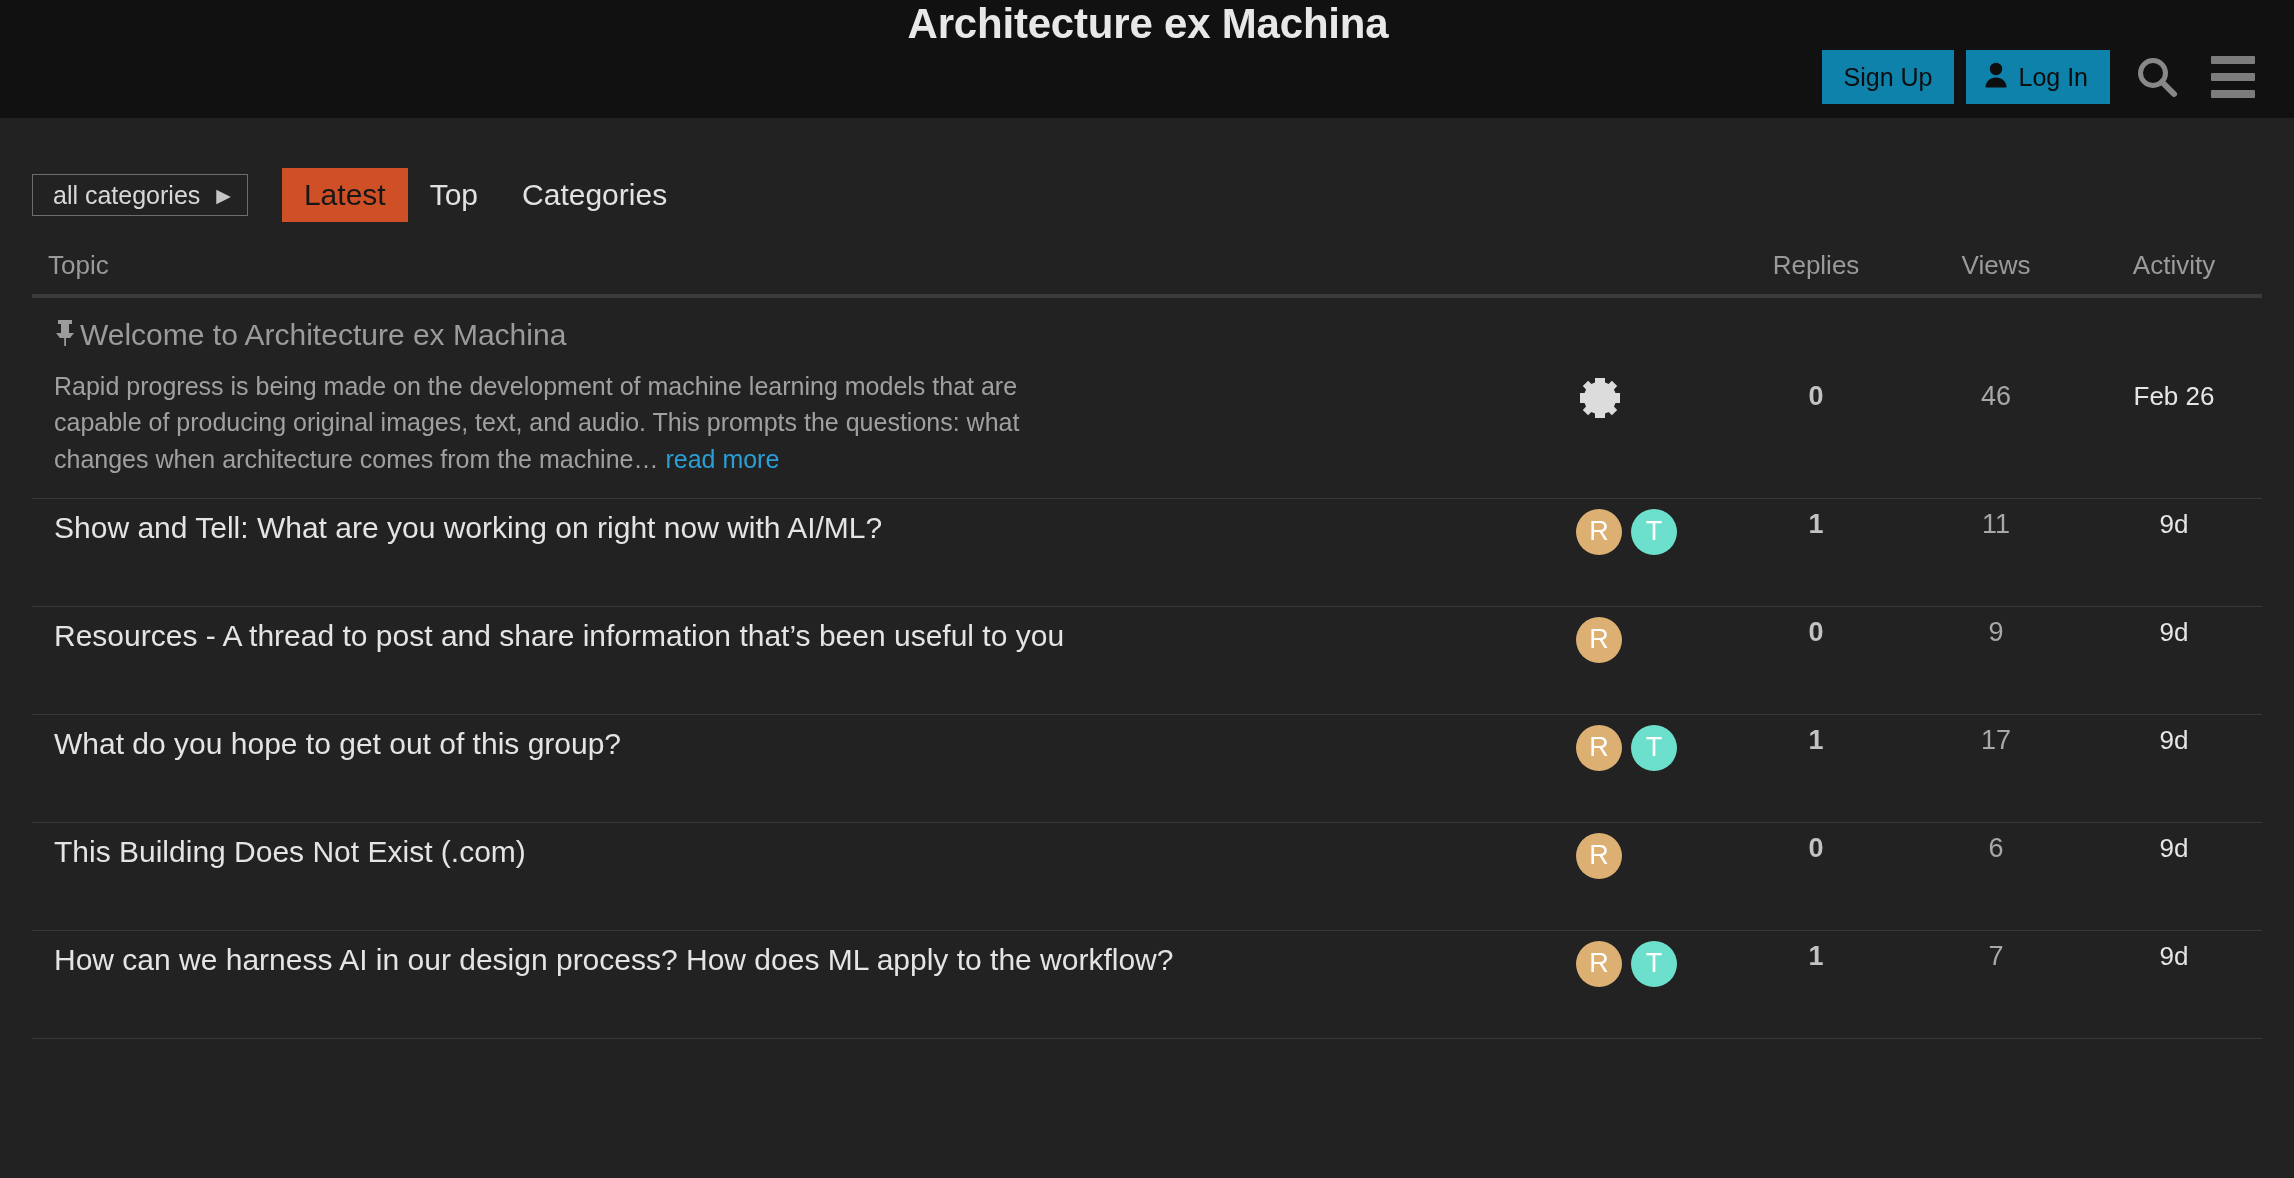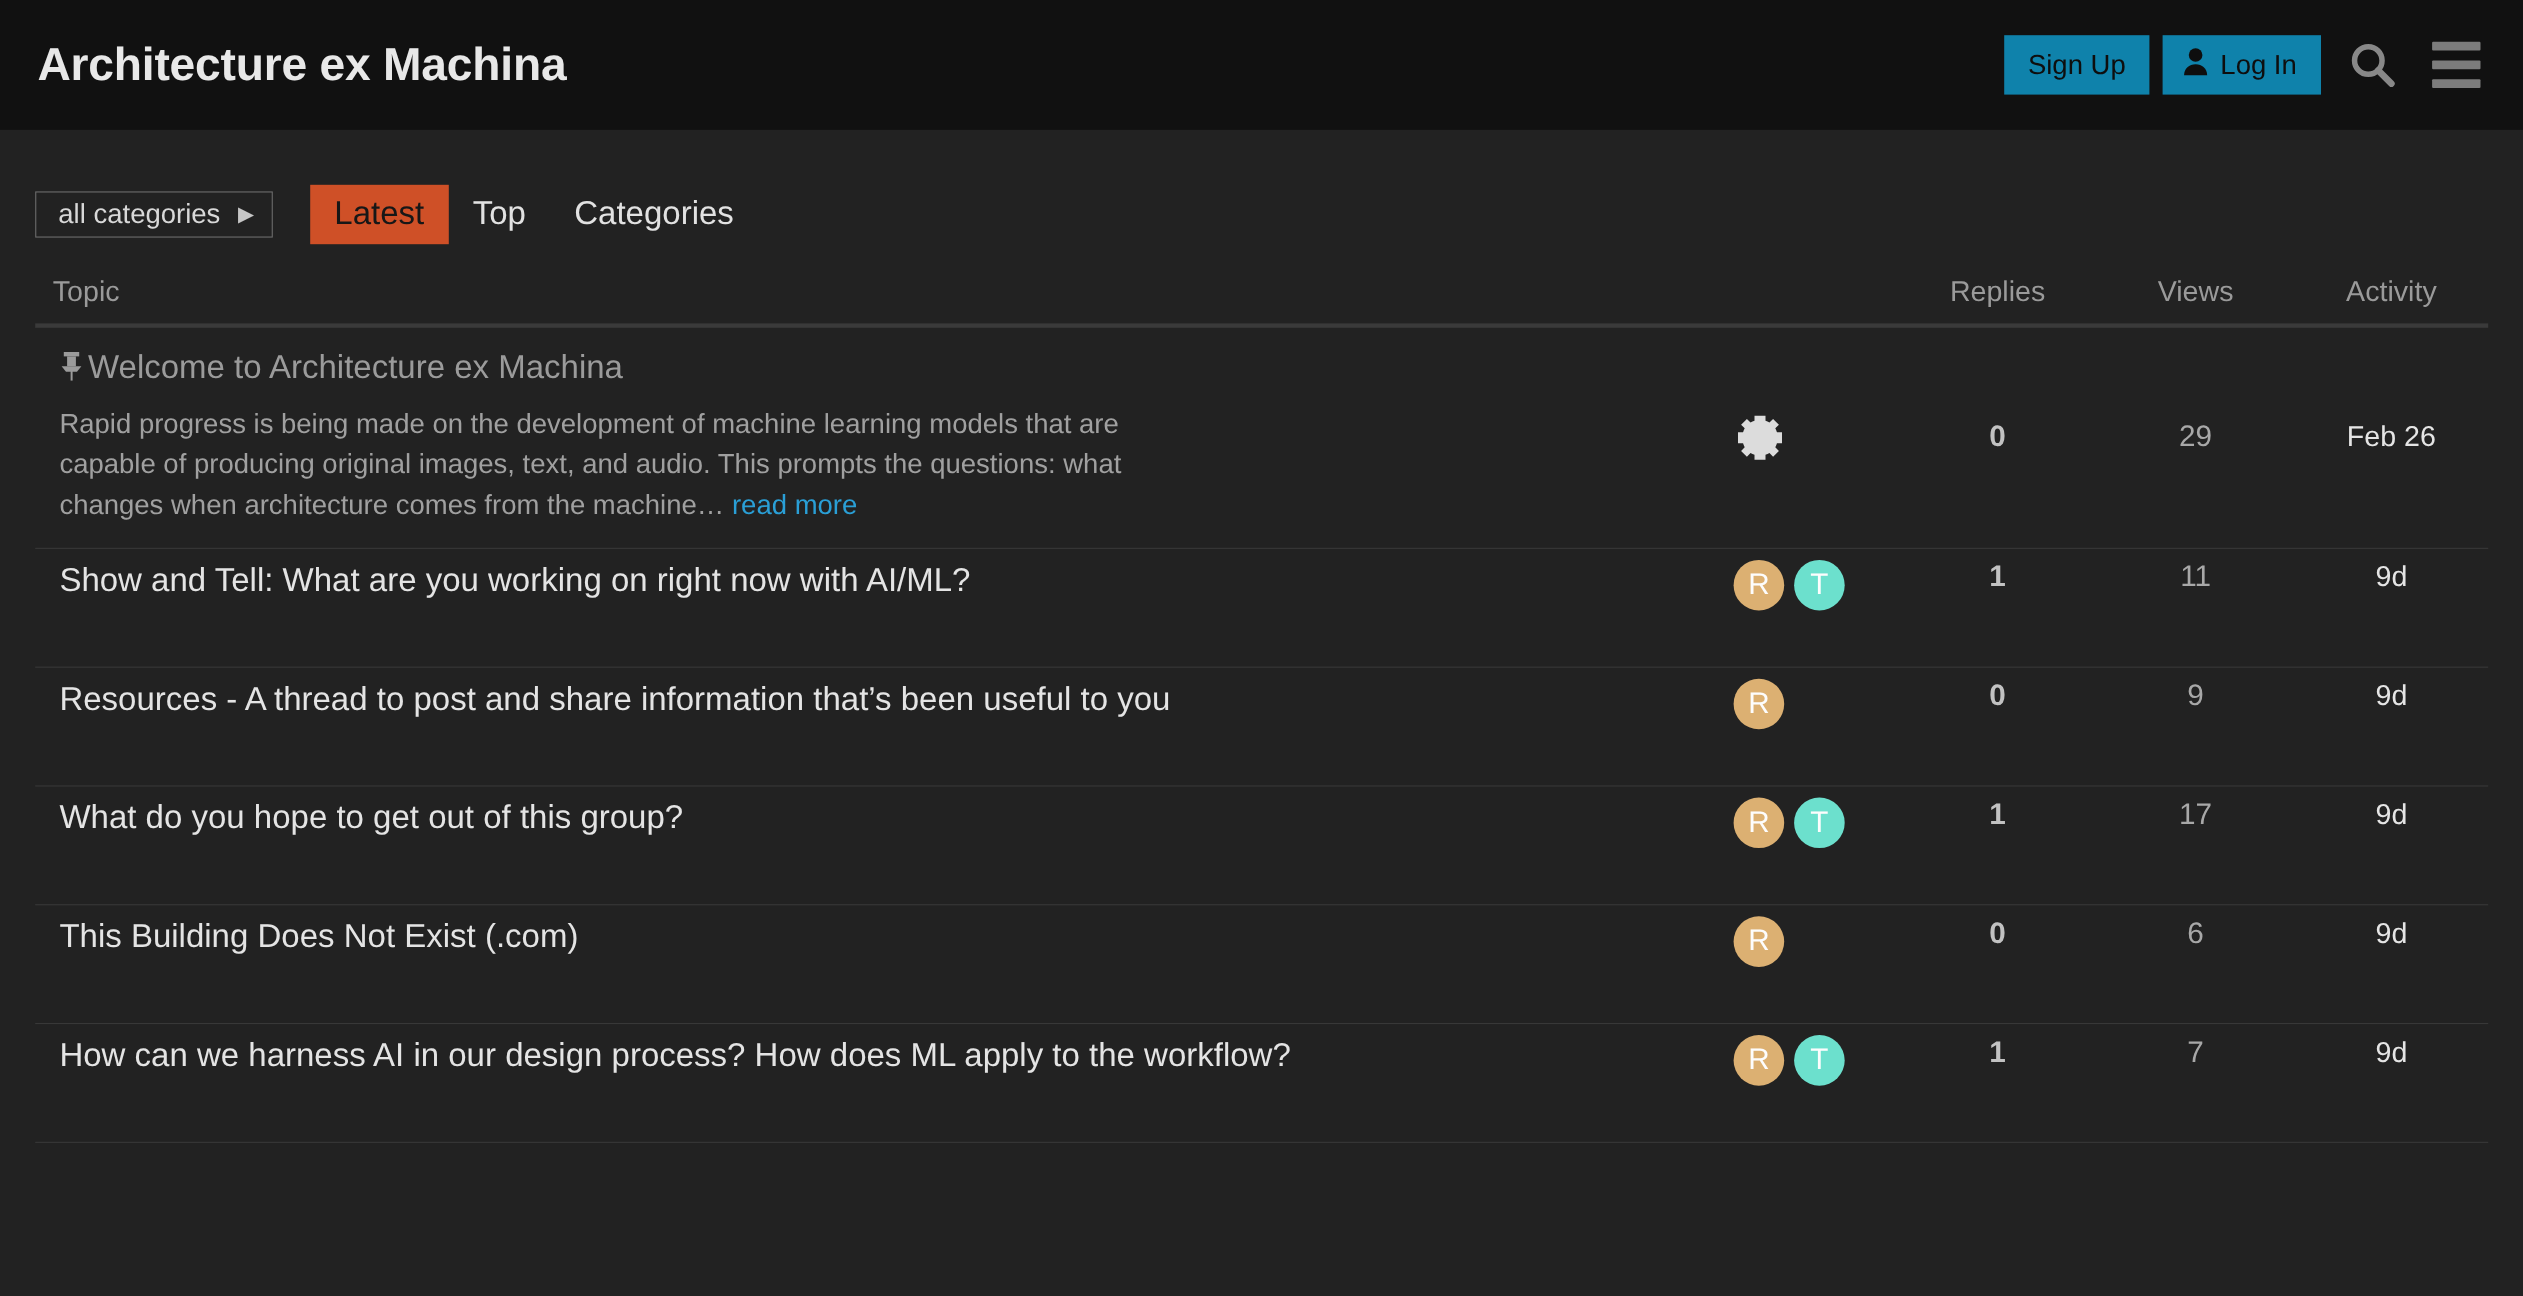--- a/index.html
+++ b/index.html
@@ -12,20 +12,21 @@
     overflow: hidden;
   }
 
   
   .site-header {
     height: 118px;
     background: #111111;
     display: flex;
     align-items: center;
     padding: 0 32px 0 34px;
+    flex-direction: column;
   }
   .site-title {
     font-size: 42px;
     font-weight: bold;
     color: #e8e8e8;
     letter-spacing: -0.2px;
     white-space: nowrap;
   }
   .header-right {
     margin-left: auto;
@@ -230,21 +231,21 @@
           <div class="posters">
             <span class="gear-wrap">
               <svg width="48" height="48" viewBox="0 0 48 48">
                 <path fill="#dcdcdc" d="M24 15.5a8.5 8.5 0 100 17 8.5 8.5 0 000-17zm0 13a4.5 4.5 0 110-9 4.5 4.5 0 010 9z"></path>
                 <path fill="#dcdcdc" d="M44 20h-4.6a16 16 0 00-1.5-3.6l3.3-3.3-5.3-5.3-3.3 3.3A16 16 0 0029 9.6V5h-10v4.6a16 16 0 00-3.6 1.5l-3.3-3.3-5.3 5.3 3.3 3.3A16 16 0 008.6 20H4v10h4.6a16 16 0 001.5 3.6l-3.3 3.3 5.3 5.3 3.3-3.3a16 16 0 003.6 1.5V45h10v-4.6a16 16 0 003.6-1.5l3.3 3.3 5.3-5.3-3.3-3.3a16 16 0 001.5-3.6H44V20z"></path>
               </svg>
             </span>
           </div>
         </div>
         <div class="col-rep num">0</div>
-        <div class="col-views num views">29</div>
+        <div class="col-views num views">46</div>
         <div class="col-act act">Feb 26</div>
       </div>
       <div class="trow">
         <div class="col-topic">
           <div class="topic-title"><span>Show and Tell: What are you working on right now with AI/ML?</span></div>
         </div>
         <div class="col-posters">
           <div class="posters">
             <div class="avatar" style="background: rgb(220, 176, 114);">R</div>
             <div class="avatar" style="background: rgb(108, 224, 205);">T</div>

